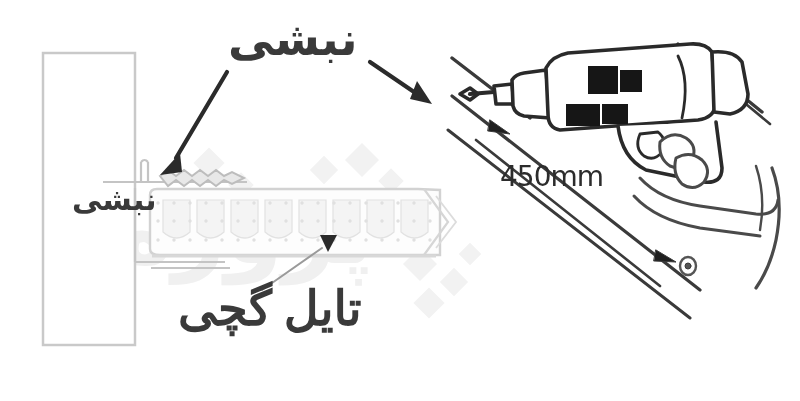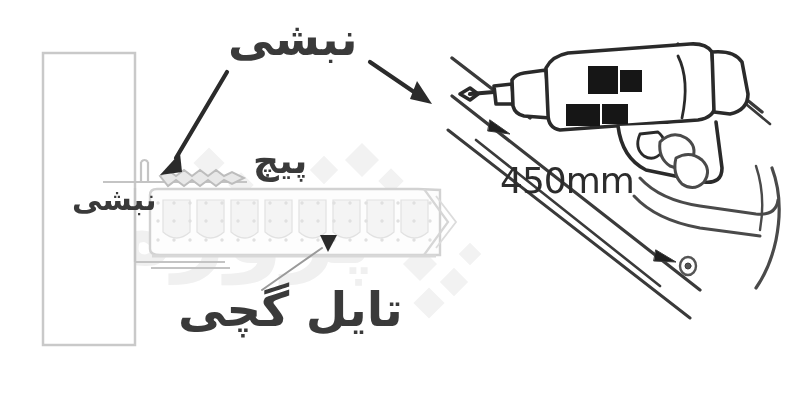--- a/index.html
+++ b/index.html
@@ -72,26 +72,27 @@
   }
   #label-divar {
     left: 72px;
     top: 185px;
     font-size: 30px;
   }
   #label-tile {
     left: 178px;
     top: 285px;
     font-size: 48px;
+    font-family: Liberation Serif, serif;
   }
   #label-dim {
     position: absolute;
     left: 500px;
     top: 160px;
-    font-size: 36px;
+    font-size: 28px;
     font-weight: 400;
     color: #2c2c2c;
     font-family: "DejaVu Sans", "Liberation Sans", sans-serif;
     direction: ltr;
     letter-spacing: -1px;
   }
 </style>
 </head>
 <body>
 
@@ -287,21 +288,20 @@
 
       <path d="M772 168 Q784 200 776 240 Q770 268 756 288" fill="none" stroke-width="3.2"></path>
       <path d="M756 166 Q766 196 760 230" fill="none" stroke-width="2.4"></path>
     </g>
   </svg>
 
   <div class="layer" id="label-layer">
 
     <div class="label" id="label-nabshi">نبشی</div>
 
-    <div class="label" id="label-pich">پیچ</div>
 
     <div class="label" id="label-divar">نبشی</div>
 
     <div class="label" id="label-tile">تایل گچی</div>
 
     <div id="label-dim">450mm</div>
   </div>
 
 </div>
 

